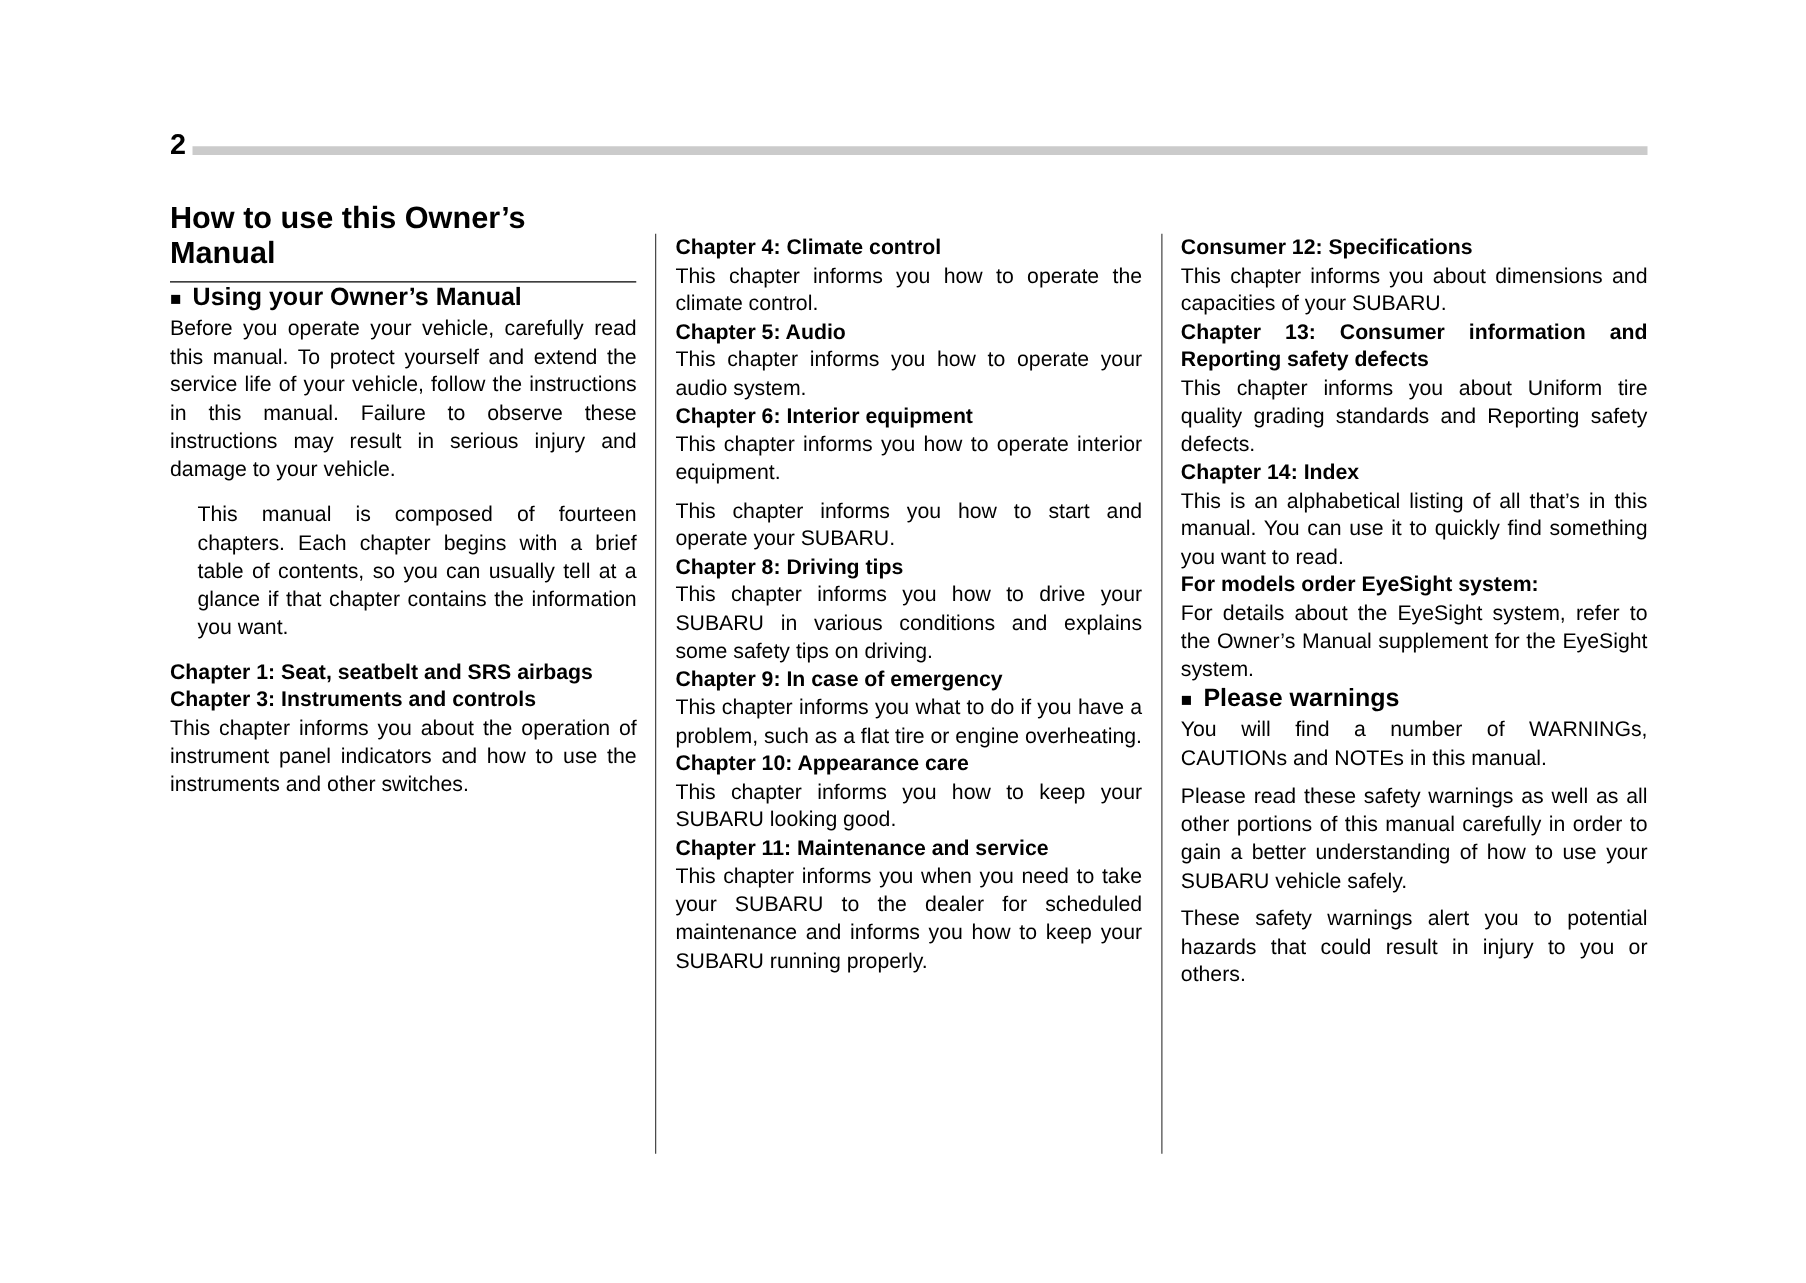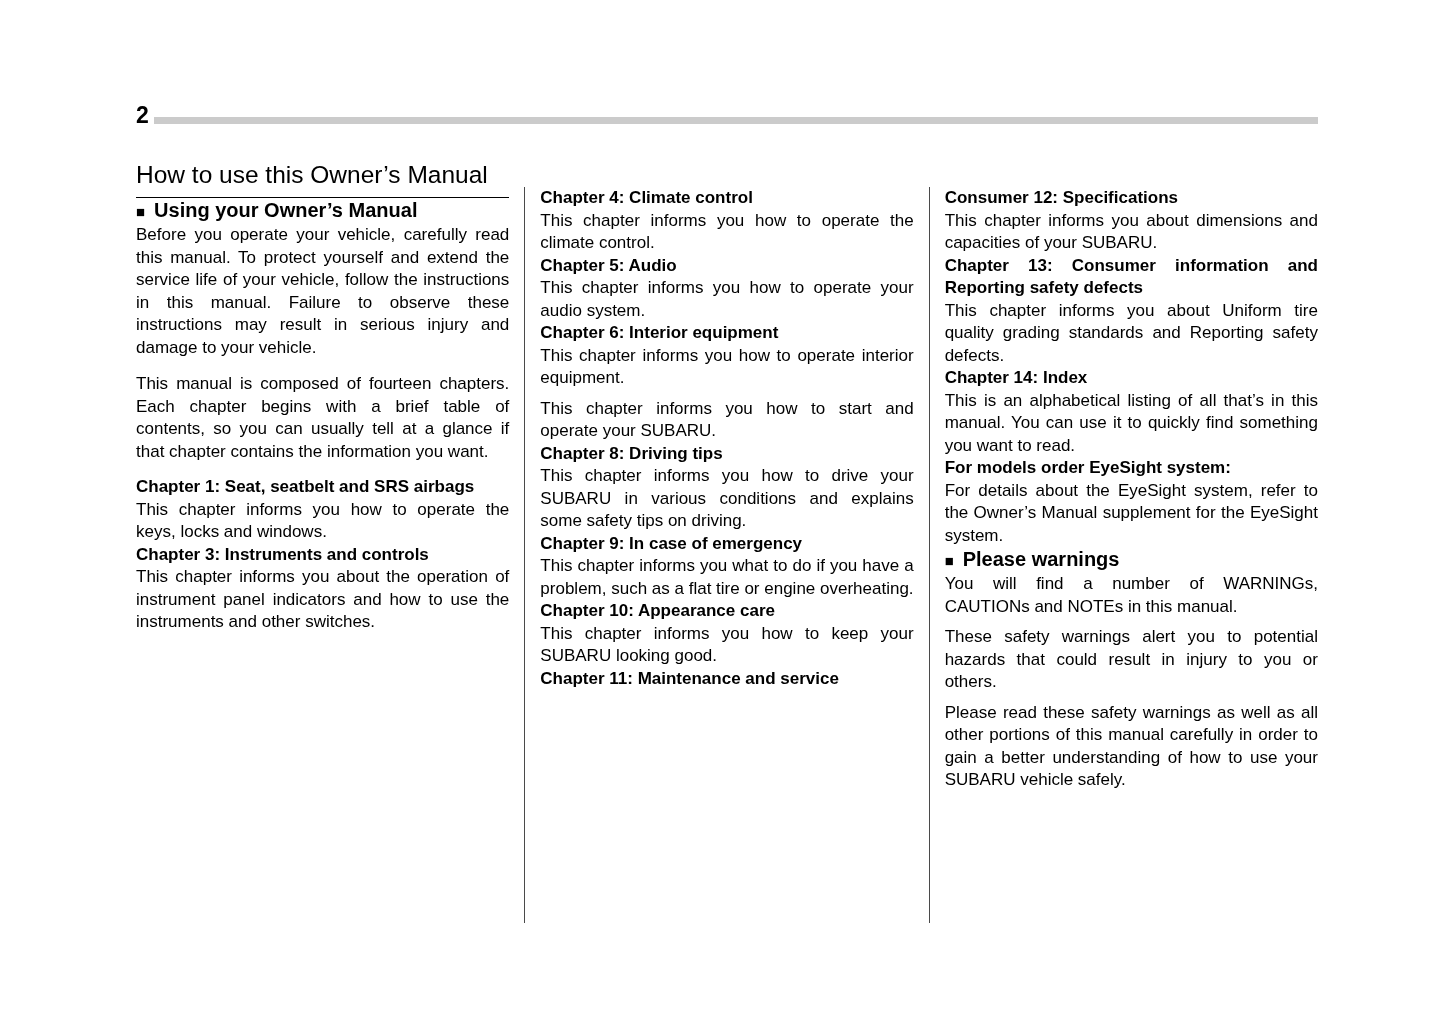--- a/index.html
+++ b/index.html
@@ -48,21 +48,21 @@
   .col + .col {
     border-left: 1px solid #4a4a4a;
     margin-left: 15px;
     padding-left: 15px;
     margin-top: 26px;
   }
   .col p, .col h1, .col h2 { margin: 0; }
   .h1 {
     font-size: 24.5px;
     line-height: 28px;
-    font-weight: normal;
+    font-weight: bold;
     padding-bottom: 8px;
     border-bottom: 1.5px solid #000;
     margin: 0;
   }
   .h2 {
     font-size: 20px;
     line-height: 24px;
     font-weight: bold;
     margin-top: 15px;
     margin-bottom: 9px;
@@ -72,21 +72,21 @@
   .sq {
     font-size: 15px;
     margin-right: 9px;
     flex: 0 0 auto;
   }
   .para, .body, .chapter, .section {
     font-size: 17px;
     line-height: 22.5px;
     text-align: justify;
   }
-  .para + .para { margin-top: 14px; }
+  .para + .para { margin-top: 14px; margin-left: 22px; }
   .chapter { font-weight: bold; margin-top: 3px; }
   .para + .chapter { margin-top: 13px; }
   .section { font-weight: bold; margin-top: 12px; }
   .body + .body { margin-top: 8px; }
 </style>
 </head>
 <body>
 
 <div class="page">
   <div class="page-header">
@@ -96,51 +96,51 @@
   <div class="columns">
     <div class="col">
         <h1 class="h1">How to use this Owner’s Manual</h1>
         <h2 class="h2">
           <span class="sq">■</span>
           <span>Using your Owner’s Manual</span>
         </h2>
         <p class="para">Before you operate your vehicle, carefully read this manual. To protect yourself and extend the service life of your vehicle, follow the instructions in this manual. Failure to observe these instructions may result in serious injury and damage to your vehicle.</p>
         <p class="para">This manual is composed of fourteen chapters. Each chapter begins with a brief table of contents, so you can usually tell at a glance if that chapter contains the information you want.</p>
         <p class="chapter">Chapter 1: Seat, seatbelt and SRS airbags</p>
-        <p class="body">This chapter informs you how to operate the keys, locks and windows.</p>
         <p class="chapter">Chapter 3: Instruments and controls</p>
         <p class="body">This chapter informs you about the operation of instrument panel indicators and how to use the instruments and other switches.</p>
       </div>
     <div class="col">
         <p class="chapter">Chapter 4: Climate control</p>
         <p class="body">This chapter informs you how to operate the climate control.</p>
         <p class="chapter">Chapter 5: Audio</p>
         <p class="body">This chapter informs you how to operate your audio system.</p>
         <p class="chapter">Chapter 6: Interior equipment</p>
         <p class="body">This chapter informs you how to operate interior equipment.</p>
         <p class="body">This chapter informs you how to start and operate your SUBARU.</p>
         <p class="chapter">Chapter 8: Driving tips</p>
         <p class="body">This chapter informs you how to drive your SUBARU in various conditions and explains some safety tips on driving.</p>
         <p class="chapter">Chapter 9: In case of emergency</p>
         <p class="body">This chapter informs you what to do if you have a problem, such as a flat tire or engine overheating.</p>
         <p class="chapter">Chapter 10: Appearance care</p>
         <p class="body">This chapter informs you how to keep your SUBARU looking good.</p>
         <p class="chapter">Chapter 11: Maintenance and service</p>
+        <p class="body">This chapter informs you when you need to take your SUBARU to the dealer for scheduled maintenance and informs you how to keep your SUBARU running properly.</p>
       </div>
     <div class="col">
         <p class="chapter">Consumer 12: Specifications</p>
         <p class="body">This chapter informs you about dimensions and capacities of your SUBARU.</p>
         <p class="chapter">Chapter 13: Consumer information and Reporting safety defects</p>
         <p class="body">This chapter informs you about Uniform tire quality grading standards and Reporting safety defects.</p>
         <p class="chapter">Chapter 14: Index</p>
         <p class="body">This is an alphabetical listing of all that’s in this manual. You can use it to quickly find something you want to read.</p>
         <p class="section">For models order EyeSight system:</p>
         <p class="body">For details about the EyeSight system, refer to the Owner’s Manual supplement for the EyeSight system.</p>
         <h2 class="h2">
           <span class="sq">■</span>
           <span>Please warnings</span>
         </h2>
         <p class="body">You will find a number of WARNINGs, CAUTIONs and NOTEs in this manual.</p>
+        <p class="body">Please read these safety warnings as well as all other portions of this manual carefully in order to gain a better understanding of how to use your SUBARU vehicle safely.</p>
         <p class="body">These safety warnings alert you to potential hazards that could result in injury to you or others.</p>
-        <p class="body">Please read these safety warnings as well as all other portions of this manual carefully in order to gain a better understanding of how to use your SUBARU vehicle safely.</p>
       </div>
   </div>
 </div>
 
 </body></html>

